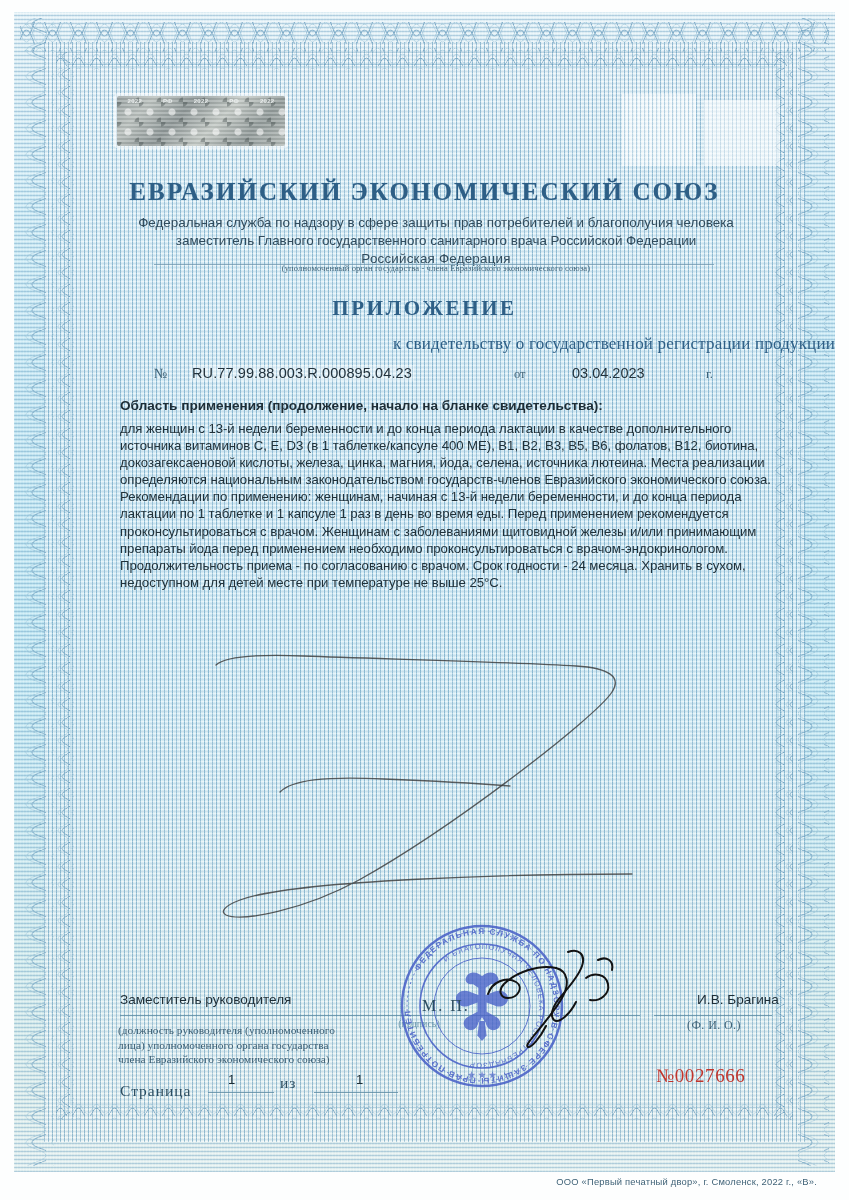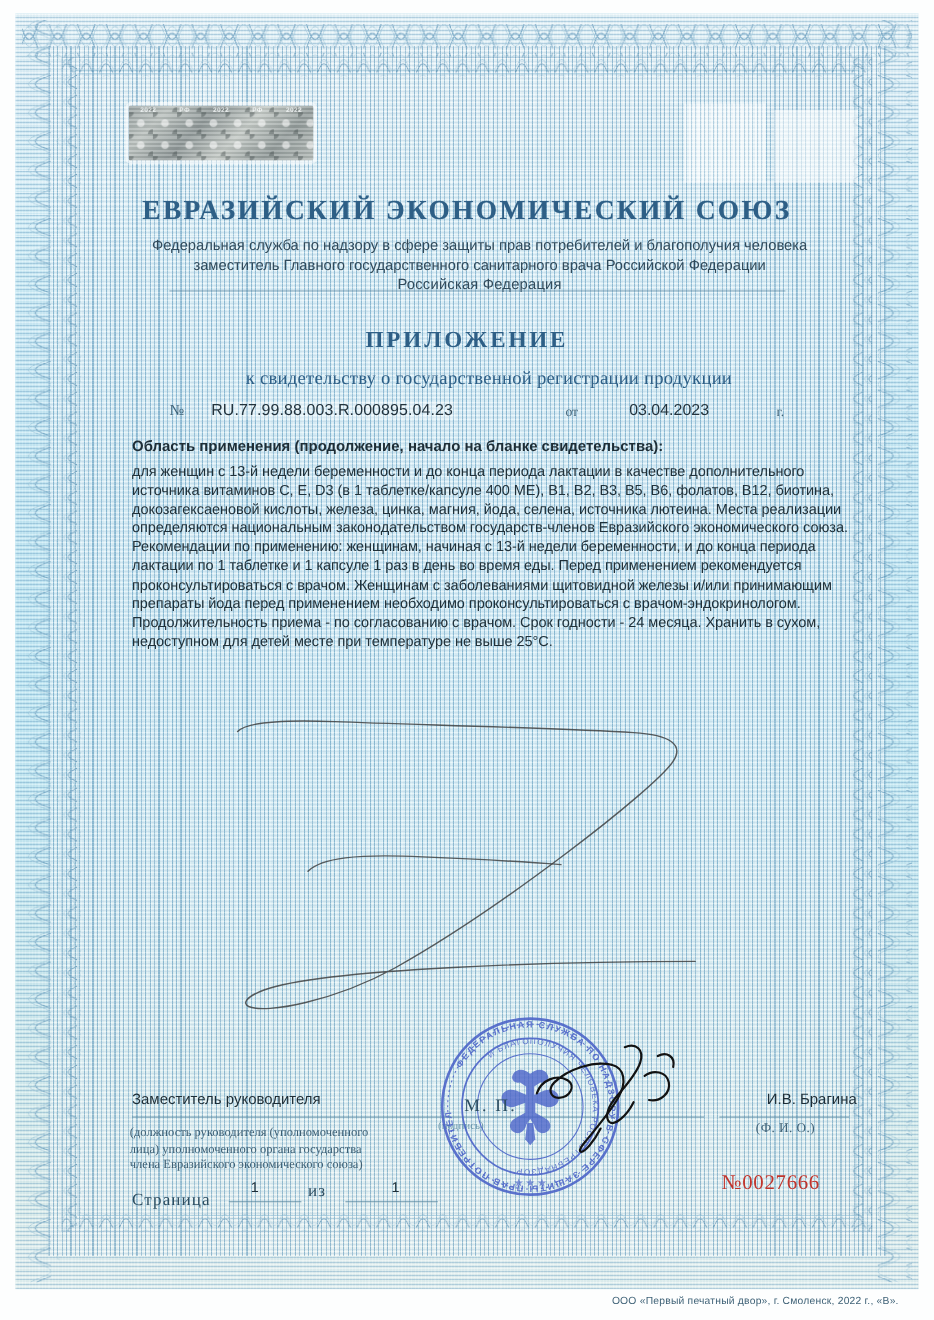--- a/index.html
+++ b/index.html
@@ -213,21 +213,21 @@
     font-family: "Liberation Serif", serif;
     font-weight: bold;
     font-size: 21px;
     letter-spacing: 2.6px;
     color: #2e5f86;
   }
   .doc-subtitle {
     position: absolute;
     left: 0; right: 0;
     top: 322px;
-    text-align: center;
+    text-align: right;
     font-family: "Liberation Serif", serif;
     font-size: 17px;
     color: #2e5f86;
     letter-spacing: .2px;
     margin-left: 40px;
   }
 
   
   .num-row {
     position: absolute;
@@ -509,20 +509,21 @@
       </div>
 
       <div class="eaeu-title">ЕВРАЗИЙСКИЙ ЭКОНОМИЧЕСКИЙ СОЮЗ</div>
 
       <div class="authority">
         <div>Федеральная служба по надзору в сфере защиты прав потребителей и благополучия человека</div>
         <div>заместитель Главного государственного санитарного врача Российской Федерации</div>
         <div class="l3">Российская Федерация</div>
       </div>
       <div class="auth-rule"></div>
+      <div class="auth-caption">(уполномоченный орган государства - члена Евразийского экономического союза)</div>
 
       <div class="doc-title">ПРИЛОЖЕНИЕ</div>
       <div class="doc-subtitle">к свидетельству о государственной регистрации продукции</div>
 
       <div class="num-row">
         <span class="num-sym">№</span>
         <span class="num-val">RU.77.99.88.003.R.000895.04.23</span>
         <span class="num-ot">от</span>
         <span class="num-date">03.04.2023</span>
         <span class="num-g">г.</span>

